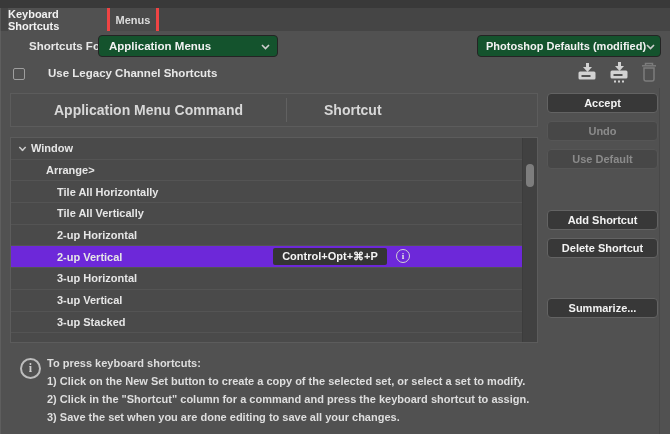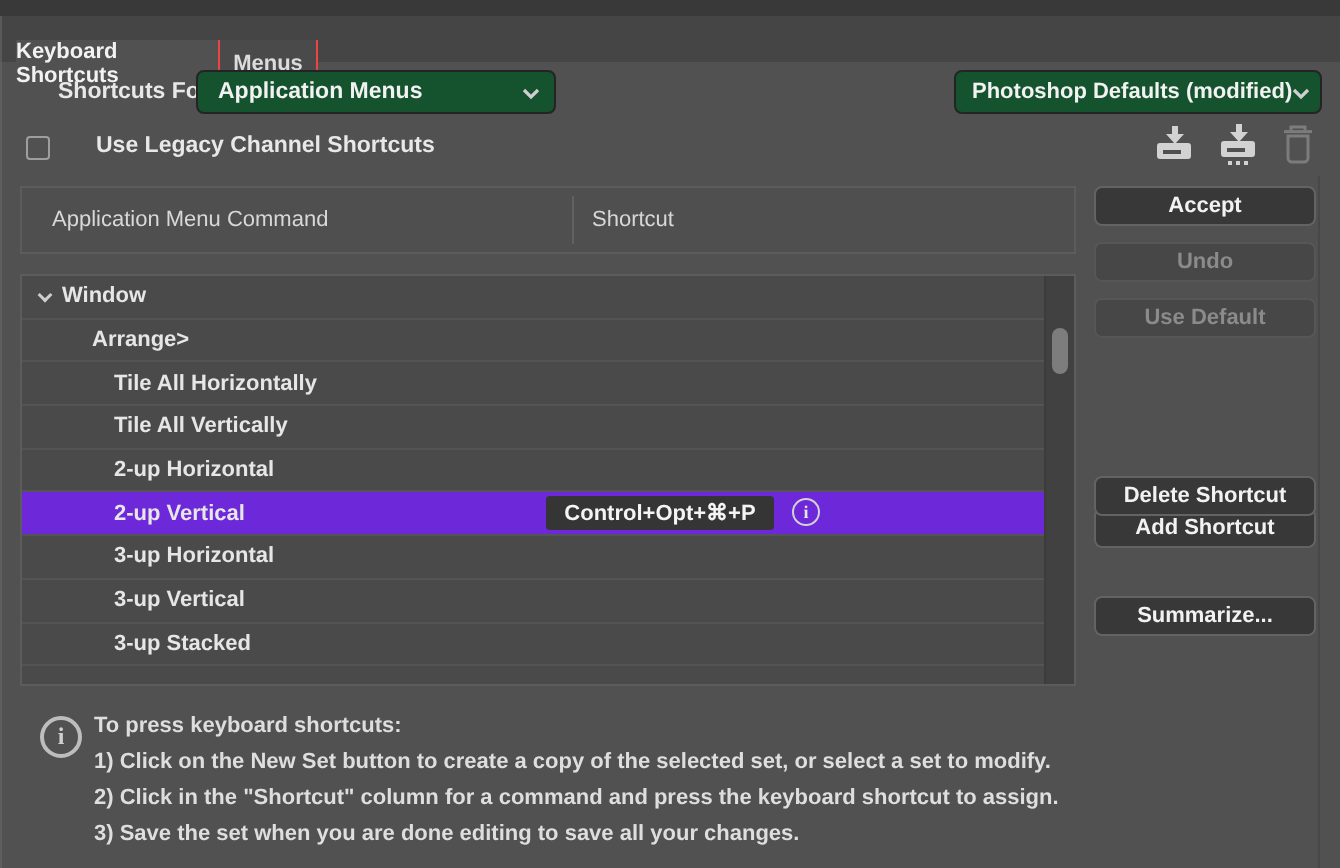--- a/index.html
+++ b/index.html
@@ -7,42 +7,42 @@
   .dialog{
     position:relative;width:670px;height:434px;overflow:hidden;
     background:#515151;
     font-family:"Liberation Sans",sans-serif;
     color:#e8e8e8;-webkit-font-smoothing:antialiased;
   }
   .abs{position:absolute;}
   
   .topstrip{left:0;top:0;width:670px;height:8px;background:#393939;}
   .tabbar{left:0;top:8px;width:670px;height:23px;background:#454545;}
-  .tab{position:absolute;top:12px;height:23px;display:flex;align-items:center;justify-content:center;
-       font-size:11px;font-weight:700;color:#dcdcdc;border-right:1px solid #ef4444;cursor:default;}
+  .tab{position:absolute;top:0;height:23px;display:flex;align-items:center;justify-content:center;
+       font-size:11px;font-weight:700;color:#dcdcdc;border-right:3px solid #ef4444;cursor:default;}
   .tab.active{background:#515151;color:#f2f2f2;}
   .tab.inactive{background:#4a4a4a;}
   .edge-left{left:0;top:8px;width:1px;height:426px;background:#6a6a6a;opacity:.55;}
   .seam-right{left:659px;top:88px;width:1px;height:346px;background:#484848;}
   
   .lbl{font-size:11.5px;font-weight:700;color:#e8e8e8;white-space:nowrap;margin-left:16px;}
   
   .select{
     background:#14532d;border:1px solid #242424;border-radius:4px;height:22px;
     display:flex;align-items:center;padding:0 22px 0 10px;font-size:11.5px;font-weight:700;color:#f2f2f2;
     white-space:nowrap;cursor:default;
   }
   .select .chev{position:absolute;right:7px;top:8px;}
   .select.small{font-size:11px;padding-left:8px;}
   
   .checkbox{width:12px;height:12px;border:1px solid #9e9e9e;border-radius:2px;background:transparent;}
   
   .theader{left:10px;top:93px;width:528px;height:34px;background:#4f4f4f;border:1px solid #5c5c5c;}
   .theader .col{position:absolute;top:0;height:100%;display:flex;align-items:center;
-                font-size:11px;font-weight:400;color:#d8d8d8;}
+                font-size:14px;font-weight:700;color:#d8d8d8;margin-left:28px;}
   .theader .divider{position:absolute;left:275px;top:4px;width:1px;height:24px;background:#616161;}
   
   .tlist{left:10px;top:137px;width:528px;height:206px;background:#4a4a4a;border:1px solid #5c5c5c;overflow:hidden;}
   .trow{position:relative;width:511px;height:21.7px;border-bottom:1px solid #545454;
         font-size:11px;font-weight:700;color:#e6e6e6;display:flex;align-items:center;cursor:default;}
   .trow.selected{background:#6d28d9;}
   .ind0{padding-left:20px;}.ind1{padding-left:35px;}.ind2{padding-left:46px;}
   .disclosure{position:absolute;left:8px;top:6px;width:7px;height:7px;
               border-left:2px solid #cfcfcf;border-bottom:2px solid #cfcfcf;
               transform:rotate(-45deg) scale(.75);}
@@ -171,21 +171,21 @@
         <span>3-up Stacked</span>
       </div>
       <div class="scroll-track">
       <div class="scroll-thumb"></div>
     </div>
   </div>
 
   <button class="btn" style="top:93px;">Accept</button>
   <button class="btn disabled" style="top:121px;">Undo</button>
   <button class="btn disabled" style="top:149px;">Use Default</button>
-  <button class="btn" style="top:210px;margin-top:44px;">Add Shortcut</button>
+  <button class="btn" style="top:210px;">Add Shortcut</button>
   <button class="btn" style="top:298px;">Summarize...</button>
   <button class="btn" style="top:238px;">Delete Shortcut</button>
 
   <div class="abs info-circle">i</div>
   <div class="abs instr" style="left:47px;top:357px;">To press keyboard shortcuts:</div>
   <div class="abs instr" style="left:47px;top:375px;">1) Click on the New Set button to create a copy of the selected set, or select a set to modify.</div>
   <div class="abs instr" style="left:47px;top:393px;">2) Click in the "Shortcut" column for a command and press the keyboard shortcut to assign.</div>
   <div class="abs instr" style="left:47px;top:411px;">3) Save the set when you are done editing to save all your changes.</div>
 
 </div>

